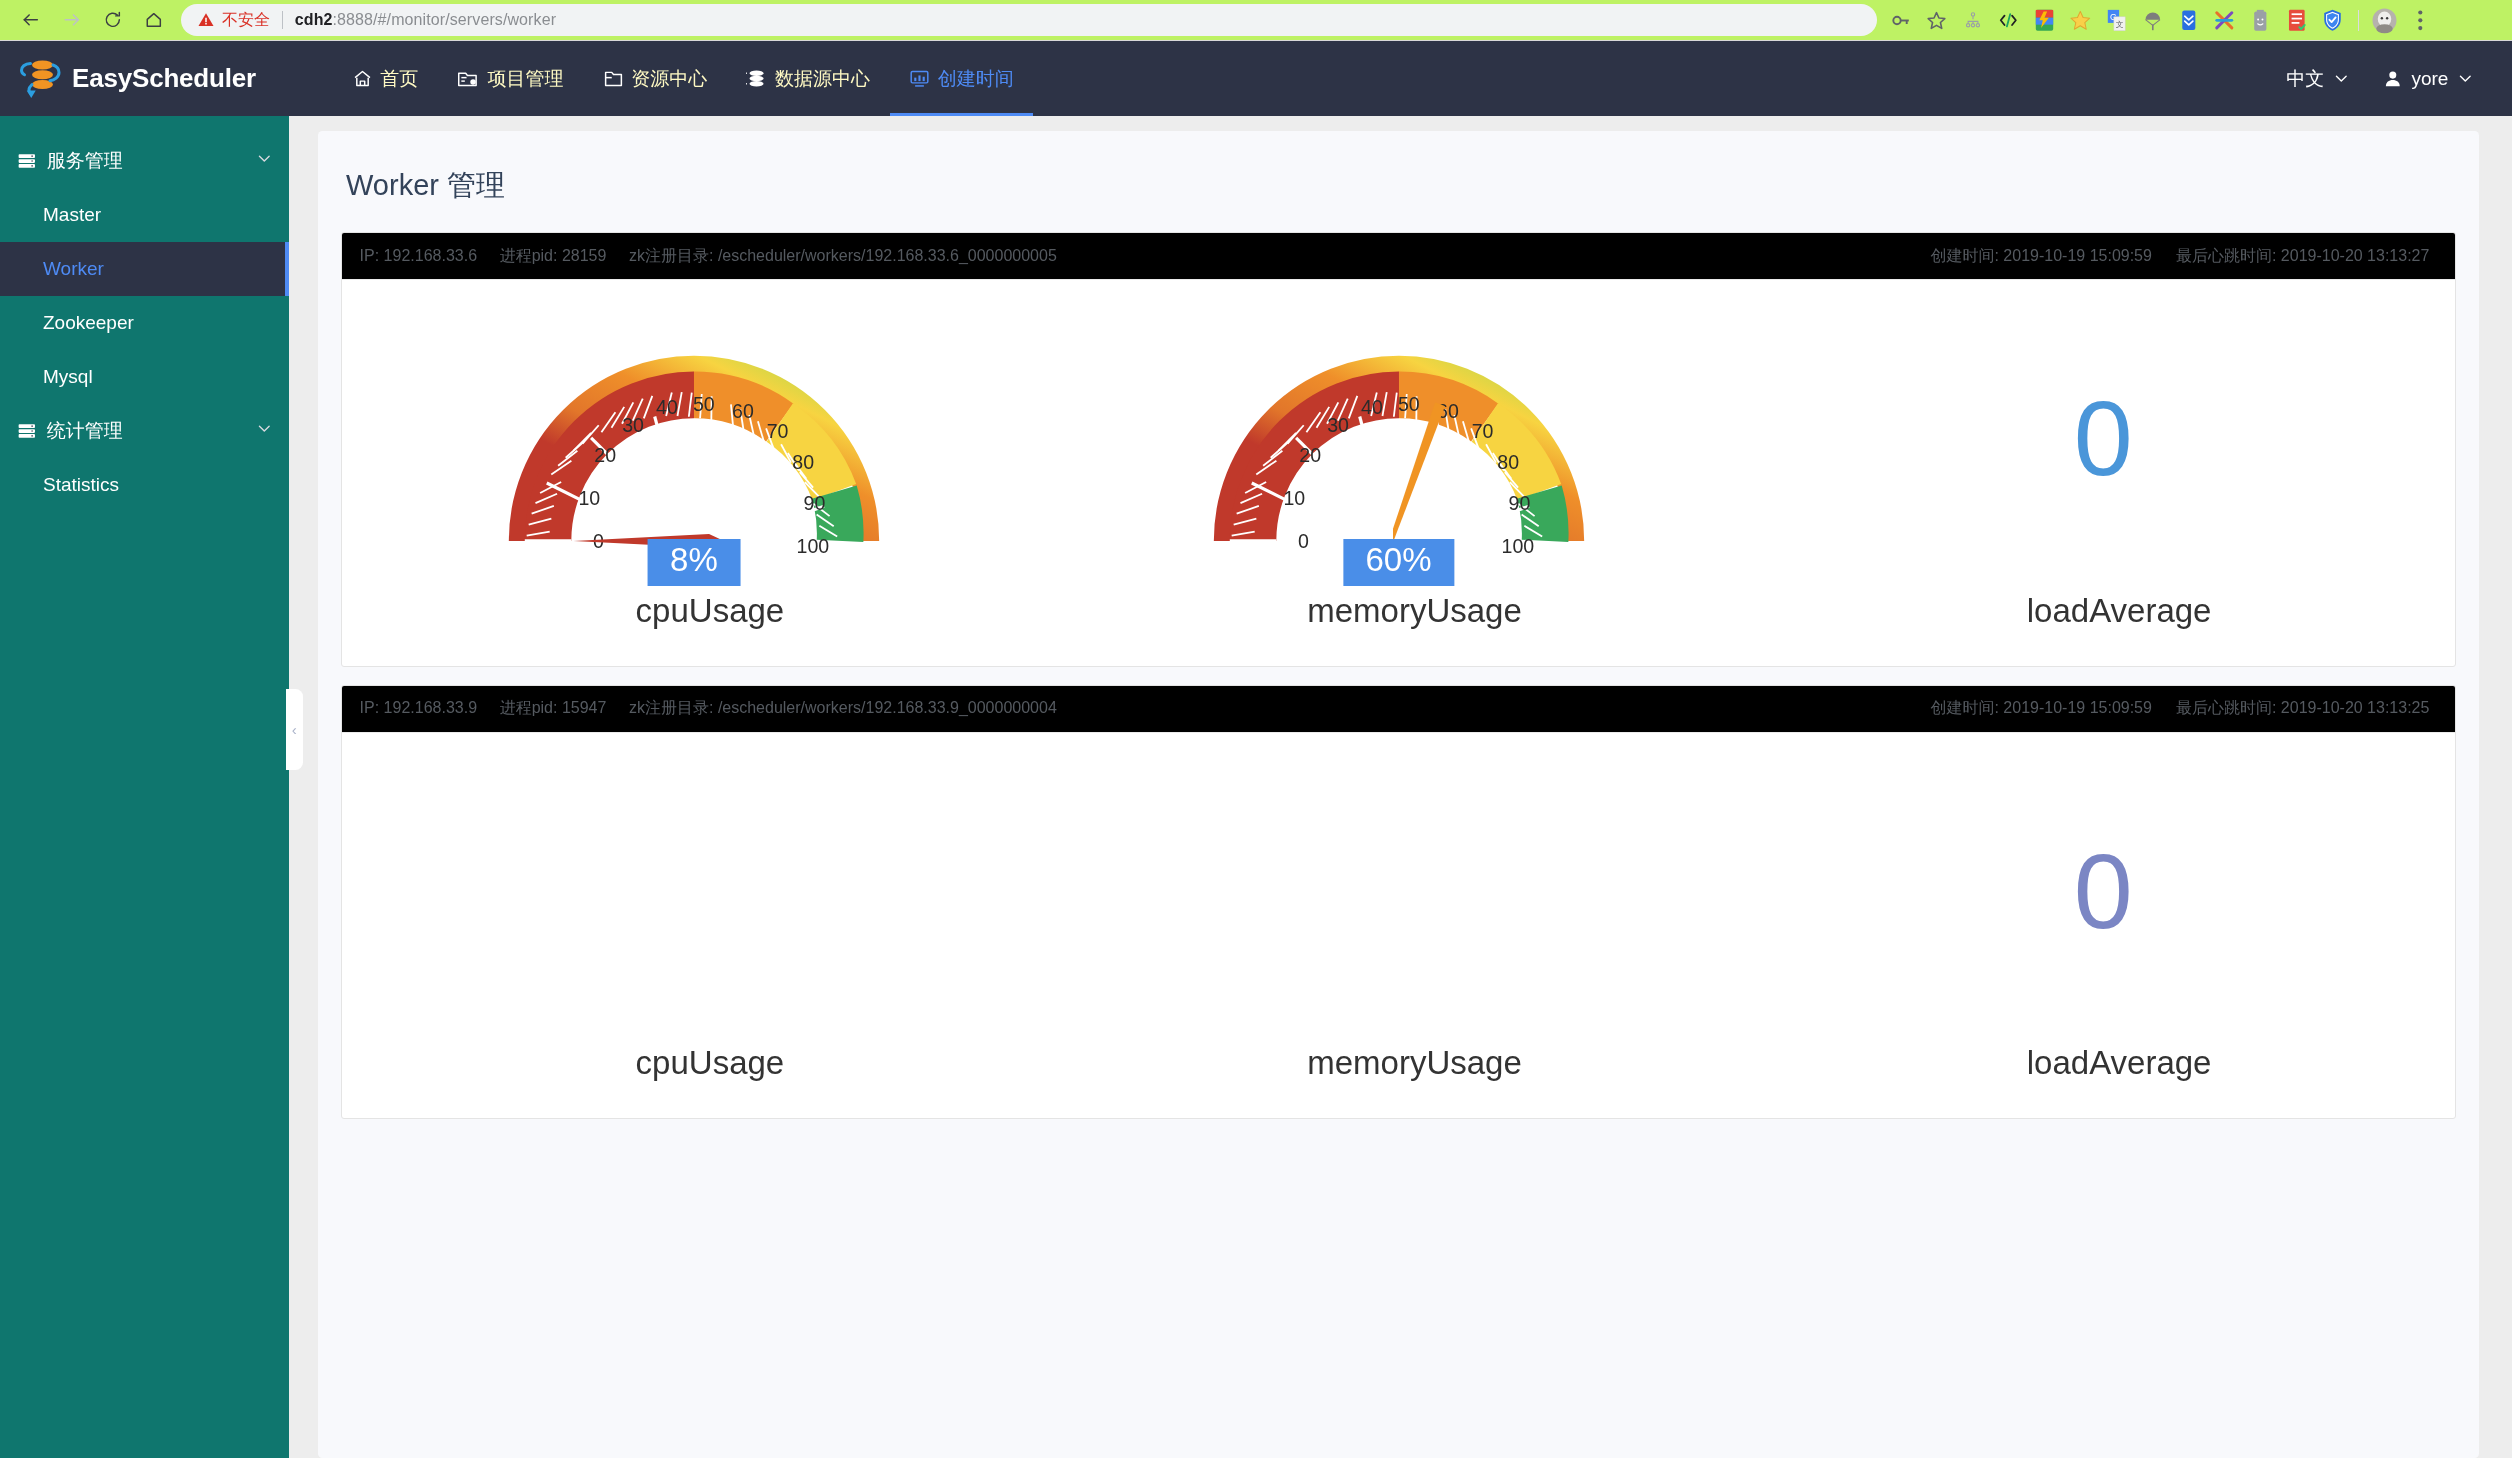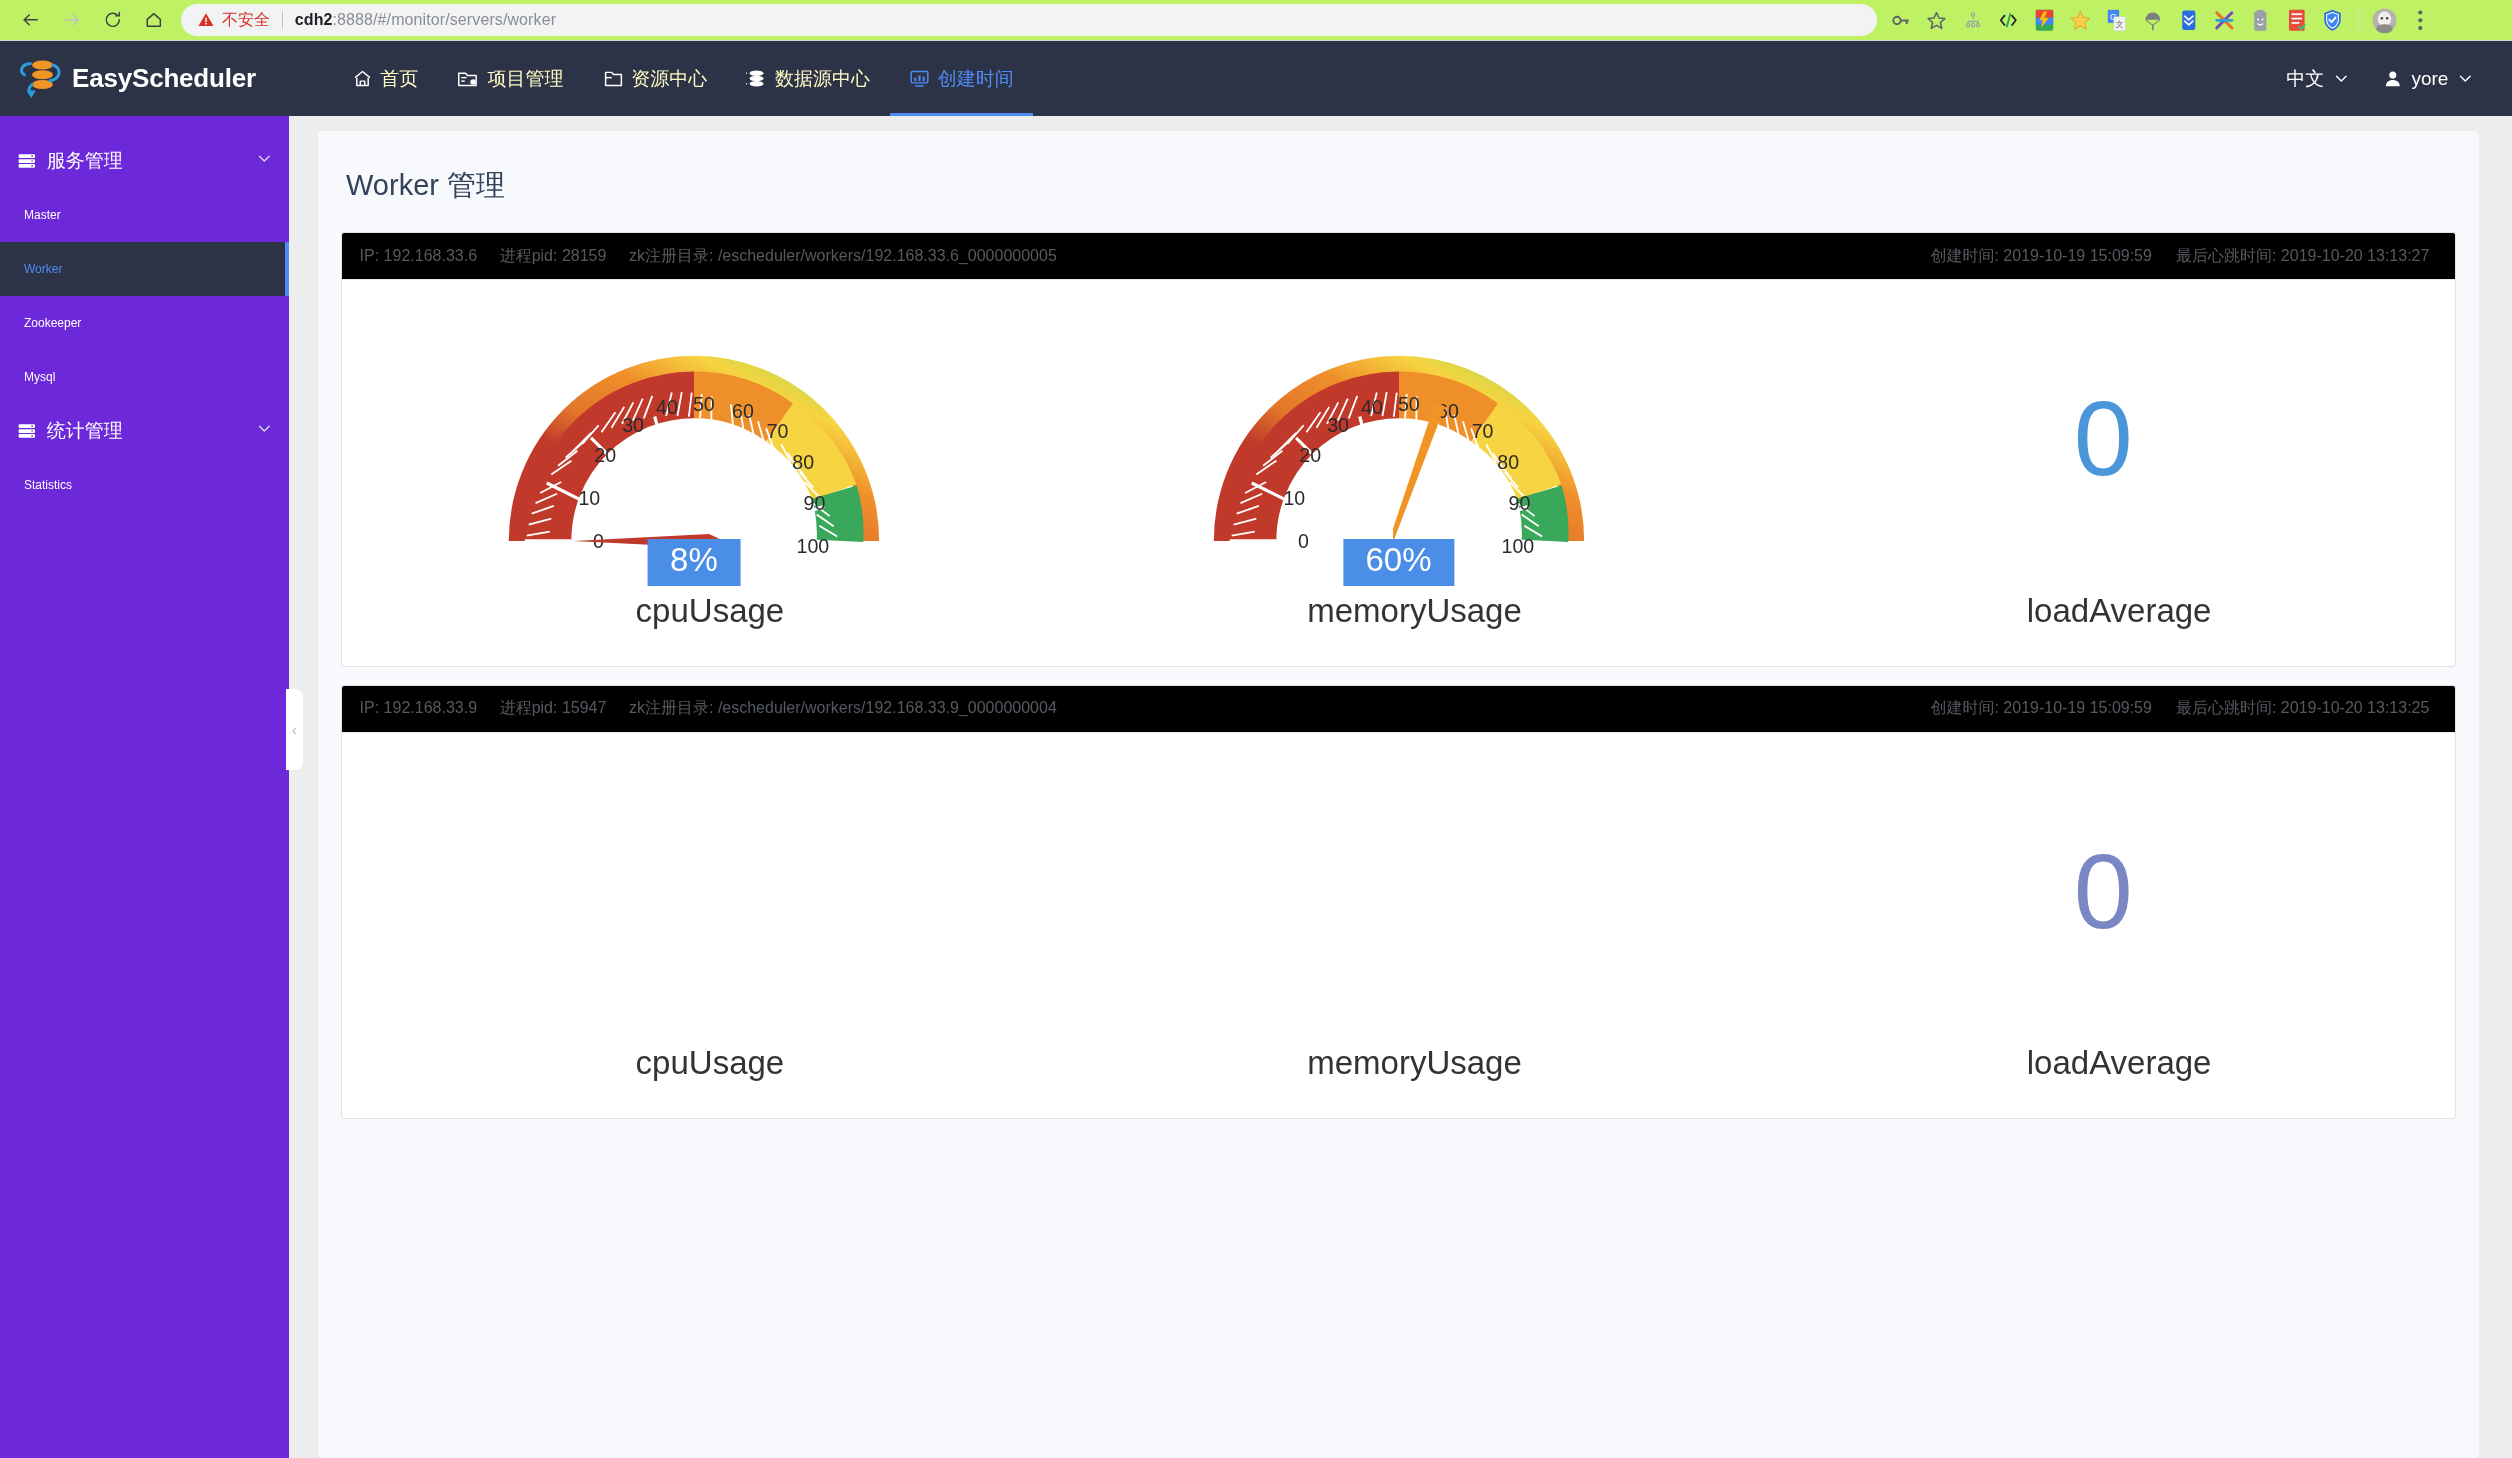--- a/index.html
+++ b/index.html
@@ -102,36 +102,36 @@
   }
 
   
   .app-body {
     display: flex;
     height: calc(1458px - 41px - 75px);
     width: 100%;
   }
   .sidebar {
     width: 289px; flex: 0 0 289px;
-    background: #6d28d9;
+    background: #0f766e;
     padding-top: 18px;
     position: relative;
   }
   .side-group {
     display: flex; align-items: center;
     height: 54px; padding: 0 16.6px;
     color: #ffffff; font-size: 19px;
   }
   .side-group .sg-ico { margin-right: 10.6px; display: flex; align-items: center; }
   .side-group .sg-chev { margin-left: auto; }
   .side-item {
     display: flex; align-items: center;
     height: 54px;
-    padding-left: 24px;
-    color: #ffffff; font-size: 12px;
+    padding-left: 43px;
+    color: #ffffff; font-size: 19px;
     position: relative;
   }
   .side-item.active {
     background: #2d3346; color: #4e8bf5;
   }
   .side-item.active::after {
     content: ""; position: absolute; right: 0; top: 0; bottom: 0;
     width: 3.8px; background: #4e8bf5;
   }
   .collapse-handle {

